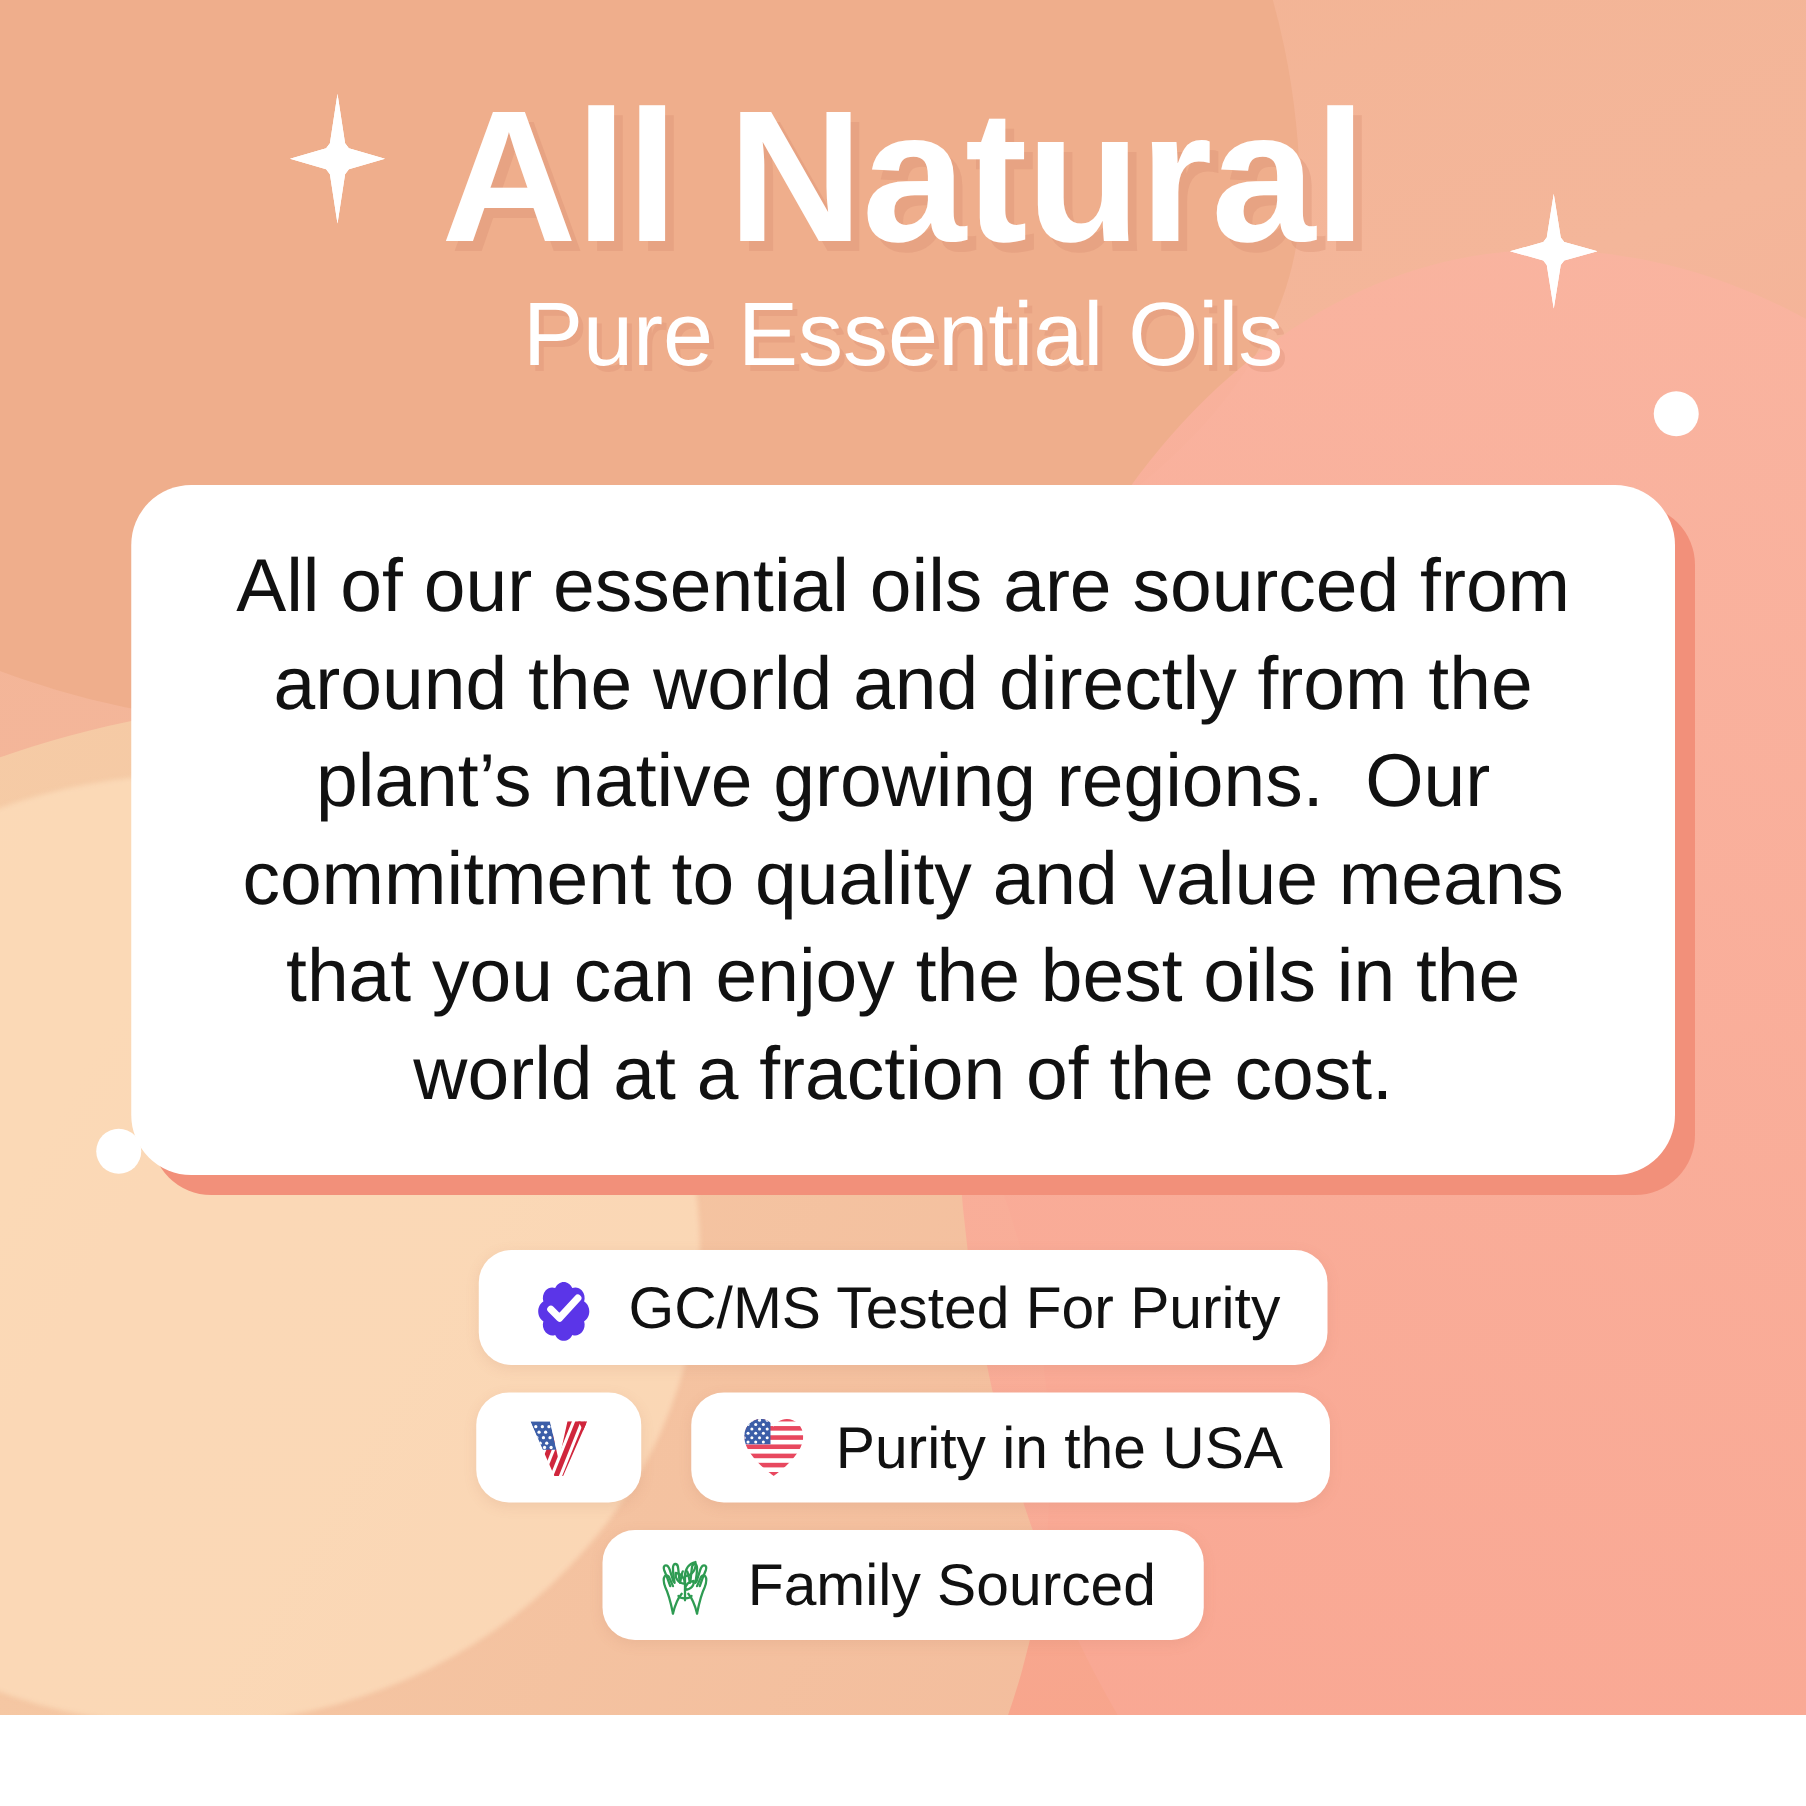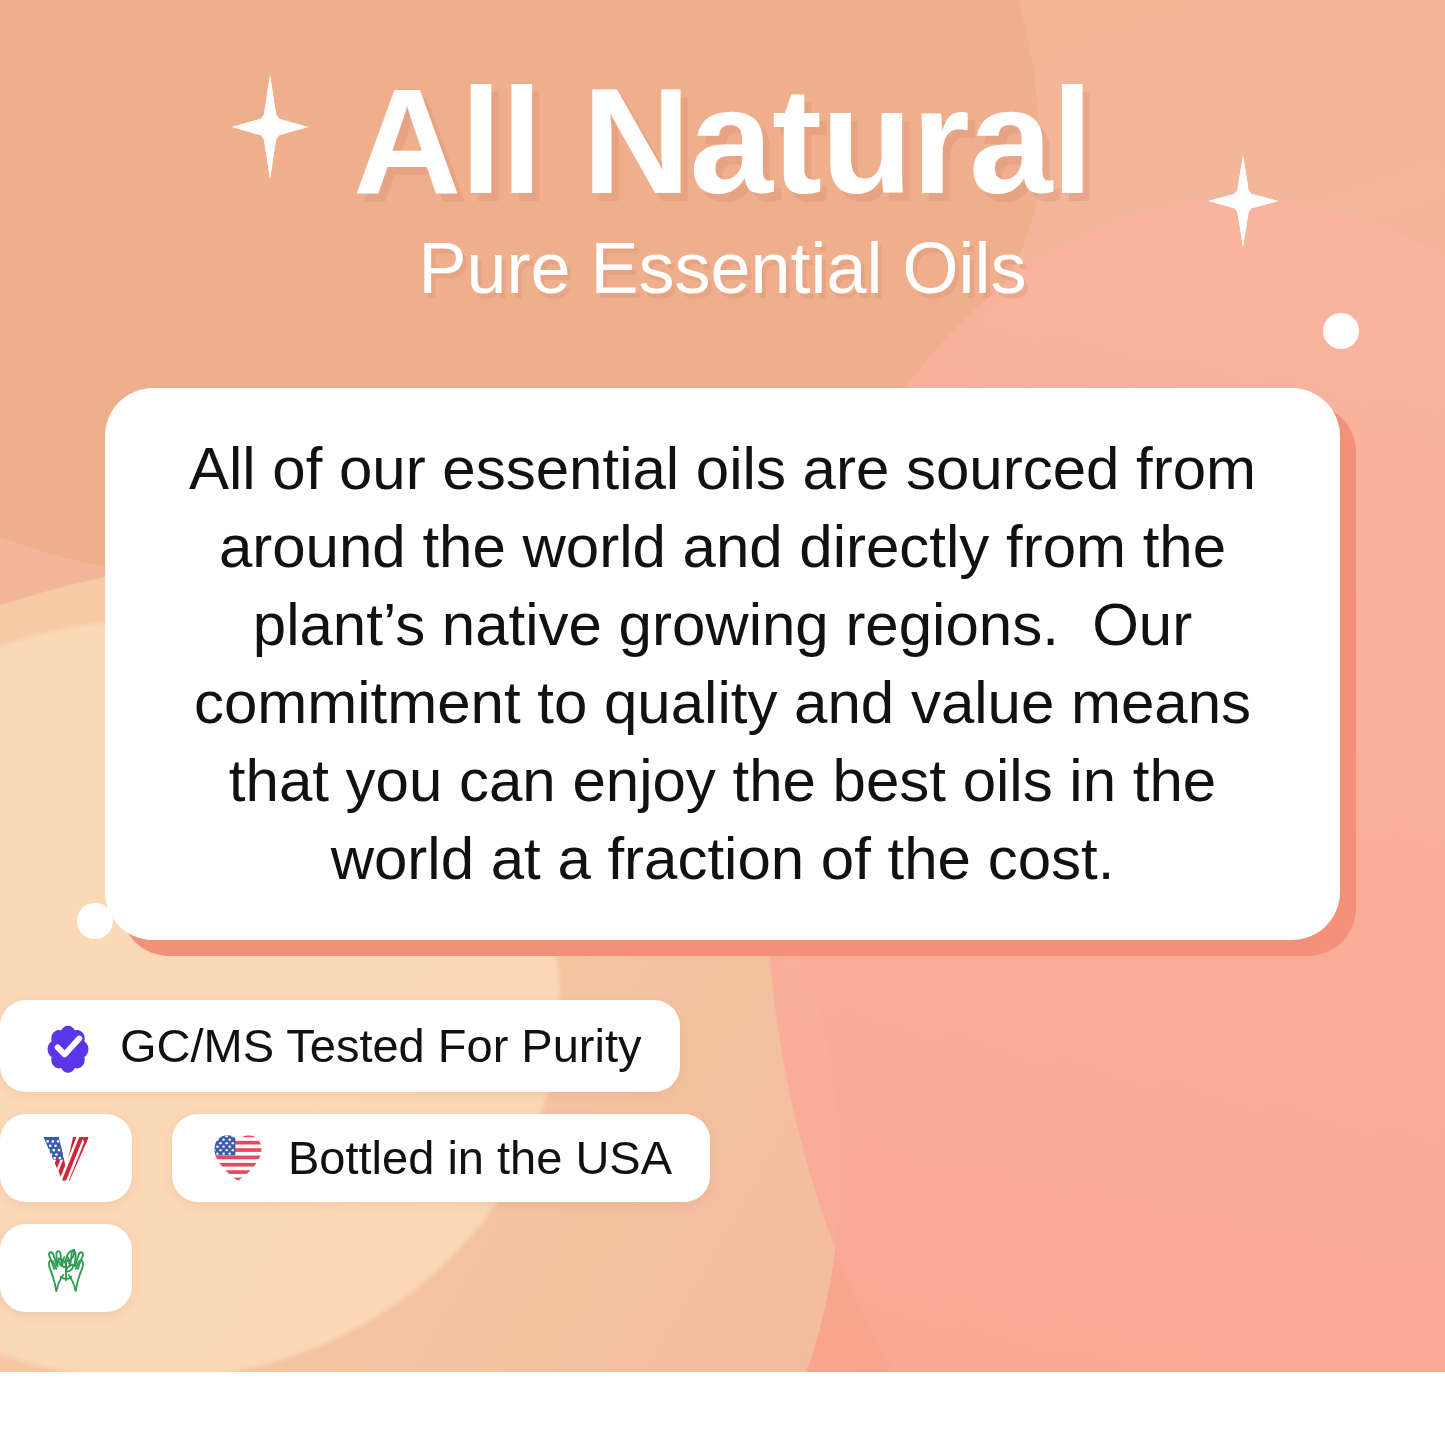--- a/index.html
+++ b/index.html
@@ -163,21 +163,21 @@
 
   
   .badges {
     position: absolute;
     left: 0;
     right: 0;
     top: 1000px;
   }
   .badge-row {
     display: flex;
-    justify-content: flex-start;
+    justify-content: center;
     align-items: center;
     gap: 40px;
     margin-bottom: 22px;
   }
   .badge {
     display: inline-flex;
     align-items: center;
     gap: 22px;
     background: #ffffff;
     border-radius: 26px;
@@ -318,21 +318,21 @@
               <circle cx="5" cy="23" r="1.4"></circle>
                 <circle cx="12" cy="23" r="1.4"></circle>
                 <circle cx="19" cy="23" r="1.4"></circle>
                 <circle cx="26" cy="23" r="1.4"></circle>
               <circle cx="8.5" cy="27" r="1.4"></circle>
                 <circle cx="15.5" cy="27" r="1.4"></circle>
                 <circle cx="22.5" cy="27" r="1.4"></circle>
             </g>
           </g>
         </svg>
-        <span class="badge-label">Bottled in the USA</span>
+        <span class="badge-label">Purity in the USA</span>
       </div>
     </div>
 
     <div class="badge-row">
       <div class="badge">
         <svg class="badge-icon small" viewBox="0 0 64 64">
           <g fill="none" stroke="#2E9B52" stroke-width="2.1" stroke-linecap="round" stroke-linejoin="round">
 
             <path d="M21 58 C19 48 17 40 14 34 C12.5 30 12 26 13.5 24 C15 22.4 17 23.4 18 26 L21 33"></path>
             <path d="M18.5 33 C16.5 27 14.5 22 13 18.5 C12 16 12.8 14 14.5 14 C16.2 14 17.2 15.4 18 18 L21.5 29"></path>
@@ -348,17 +348,18 @@
 
             <path d="M32 46 L32 22"></path>
 
             <path d="M32 24 C32 17 36 12 41.5 11 C42.5 17 39 23.5 32 24 Z"></path>
             <path d="M32 31 C32 25.5 28.5 21.5 23.5 21 C22.8 26 26 30.8 32 31 Z"></path>
             <path d="M32 36.5 C32 32 35.5 28.5 40 28.2 C40.5 32.5 37.5 36.2 32 36.5 Z"></path>
 
             <path d="M26 42 C28 45 36 45 38 42"></path>
           </g>
         </svg>
+        <span class="badge-label">Family Sourced</span>
       </div>
     </div>
 
   </div>
 </div>
 
 </body></html>

